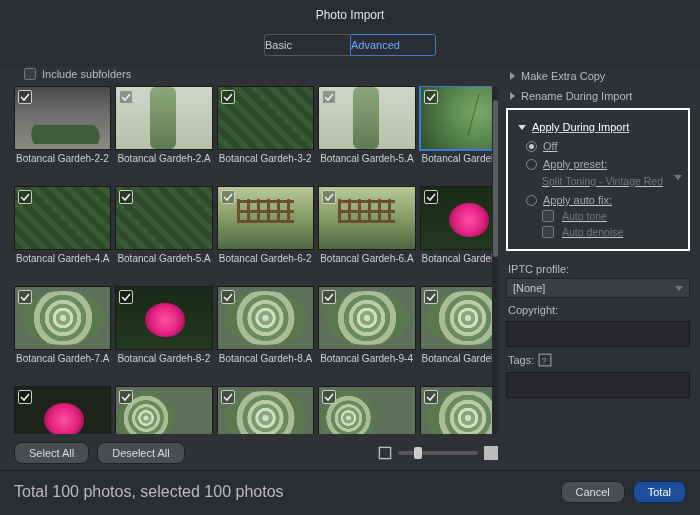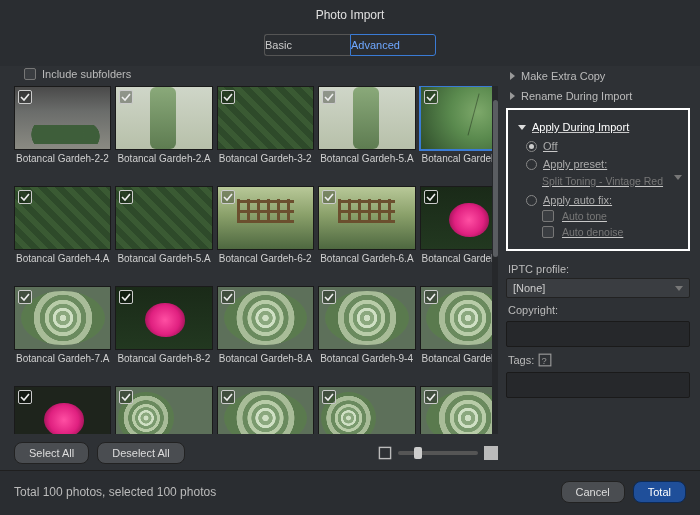--- a/index.html
+++ b/index.html
@@ -42,21 +42,21 @@
   .radio.on::after{content:''; width:5px; height:5px; background:#ccc; border-radius:50%;}
   .sub { padding-left: 28px; color:#777; font-size:10.5px; padding-top:1px; padding-bottom:3px; display:flex; align-items:center; gap:8px;}
   .preset-disp { color:#777; font-size:10.5px; padding:2px 0 4px 28px; display:flex; align-items:flex-start;}
   .preset-disp .dd { margin-left:auto; }
   .dd { width:0;height:0;border-left:4px solid transparent;border-right:4px solid transparent;border-top:5px solid #777;}
   .field-label { color:#bbb; font-size:11px; padding: 6px 2px 3px; }
   .select { background:#3a3d41; border:1px solid #222; height:20px; border-radius:2px; display:flex; align-items:center; padding:0 6px; color:#ccc; font-size:11px; justify-content:space-between;}
   .textblk { background:#26282b; border:1px solid #1a1a1a; height:26px; border-radius:2px; margin-top:2px;}
   .tags-lbl { display:flex; align-items:center; gap:4px;}
   .footer { display:flex; align-items:center; padding: 10px 14px 12px; background:#2a2d31; border-top:1px solid #1f1f1f;}
-  .status { color:#bbb; font-size:12px; }
+  .status { color:#bbb; font-size:16px; }
   
   .th-green-leaf { background: radial-gradient(circle at 60% 40%, #7da86a 0%, #5a8a4e 40%, #2f4d2b 100%); }
   .th-green-leaf::after{content:''; position:absolute; left:55%; top:10%; width:1px; height:70%; background:rgba(0,0,0,.35); transform:rotate(15deg);}
   .th-lily { background: linear-gradient(#4a4a4a 0%, #6b6d6b 40%, #8a8a82 100%); }
   .th-lily::before{content:''; position:absolute; left:10%; right:10%; bottom:8%; height:30%; background: radial-gradient(circle at 30% 50%, #3e5e3a 30%, transparent 31%), radial-gradient(circle at 60% 50%, #3e5e3a 28%, transparent 29%), radial-gradient(circle at 80% 60%, #3e5e3a 22%, transparent 23%);}
   .th-cactus { background: linear-gradient(#cfd6c8, #b7c0a9); }
   .th-cactus::before{content:''; position:absolute; left:35%; top:0; width:28%; height:100%; background:linear-gradient(#8aa97a,#5e7c51); border-radius:6px;}
   .th-fol { background: repeating-linear-gradient(45deg,#2e4a2a 0 6px,#3a5a33 6px 12px); }
   .th-trellis { background: linear-gradient(#b8c898 0%, #8aa06a 45%, #4e6840 100%); }
   .th-trellis::before{content:'';position:absolute;left:20%;right:20%;top:20%;height:38%;background:repeating-linear-gradient(90deg,#6b4f2e 0 3px,transparent 3px 10px),repeating-linear-gradient(0deg,#6b4f2e 0 3px,transparent 3px 10px);}

